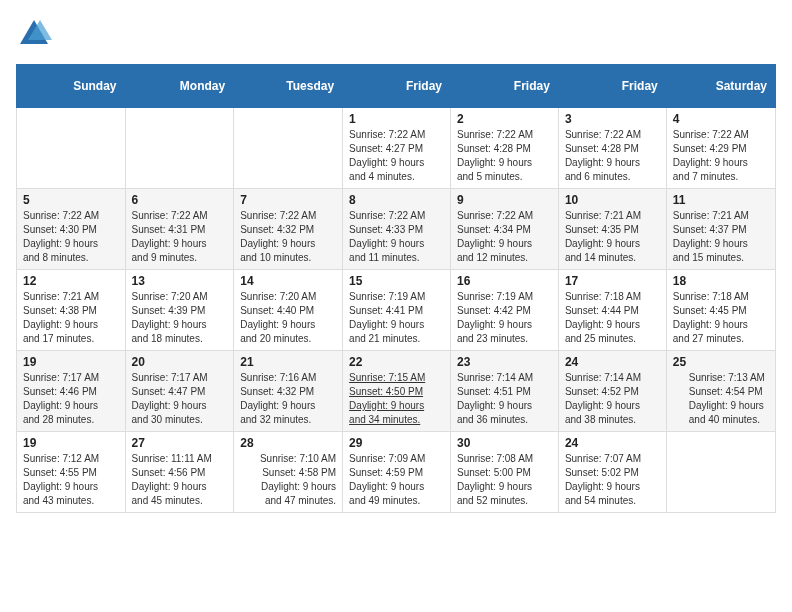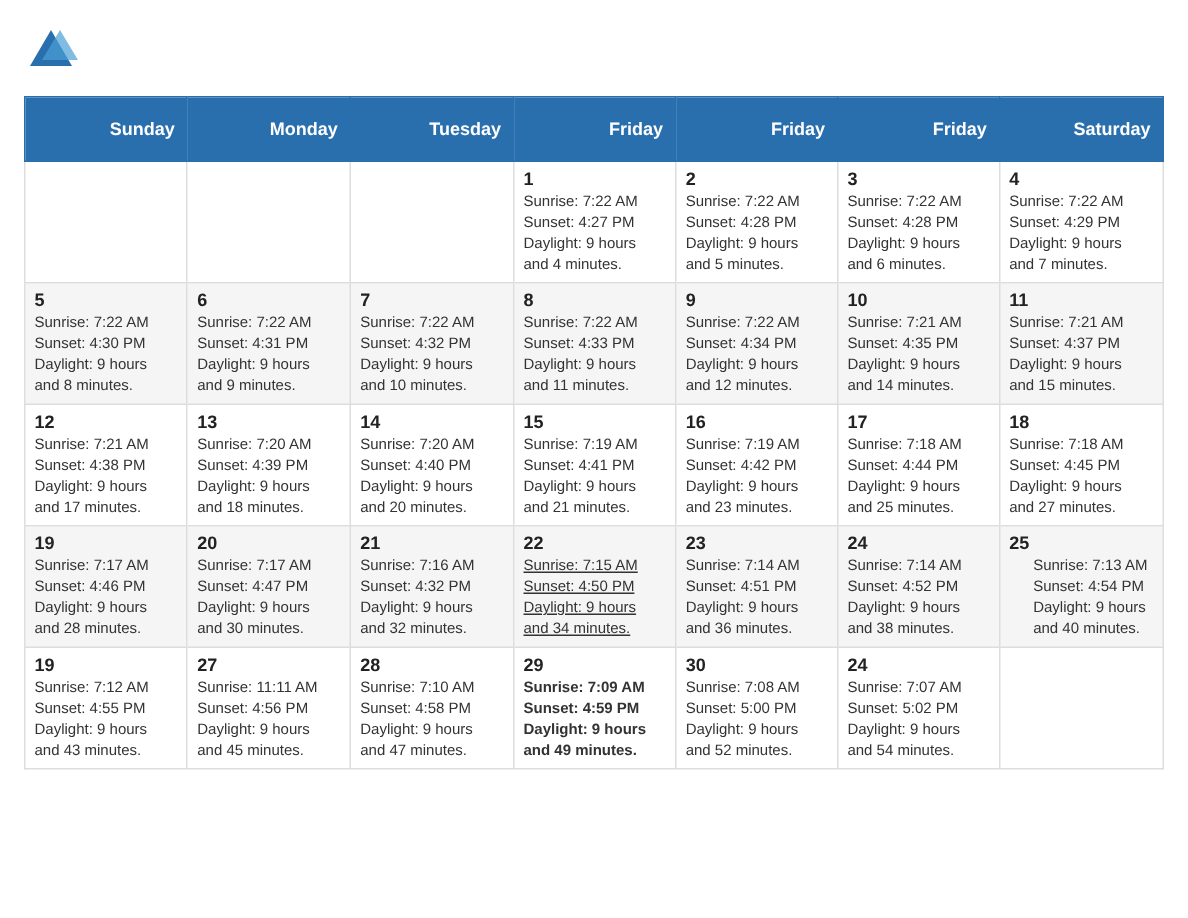--- a/index.html
+++ b/index.html
@@ -326,28 +326,28 @@
         </td>
         <td>
           <div class="day-num">27</div>
           <div class="day-info" style="white-space: pre-line;">Sunrise: 11:11 AM
 Sunset: 4:56 PM
 Daylight: 9 hours
 and 45 minutes.</div>
         </td>
         <td>
           <div class="day-num">28</div>
-          <div class="day-info" style="white-space: pre-line;">Sunrise: 7:10 AM
+          <div class="day-info" style="white-space: pre-line; text-align: right;">Sunrise: 7:10 AM
 Sunset: 4:58 PM
 Daylight: 9 hours
 and 47 minutes.</div>
         </td>
         <td>
           <div class="day-num">29</div>
-          <div class="day-info" style="white-space: pre-line; font-weight: bold;">Sunrise: 7:09 AM
+          <div class="day-info" style="white-space: pre-line;">Sunrise: 7:09 AM
 Sunset: 4:59 PM
 Daylight: 9 hours
 and 49 minutes.</div>
         </td>
         <td>
           <div class="day-num">30</div>
           <div class="day-info" style="white-space: pre-line;">Sunrise: 7:08 AM
 Sunset: 5:00 PM
 Daylight: 9 hours
 and 52 minutes.</div>

